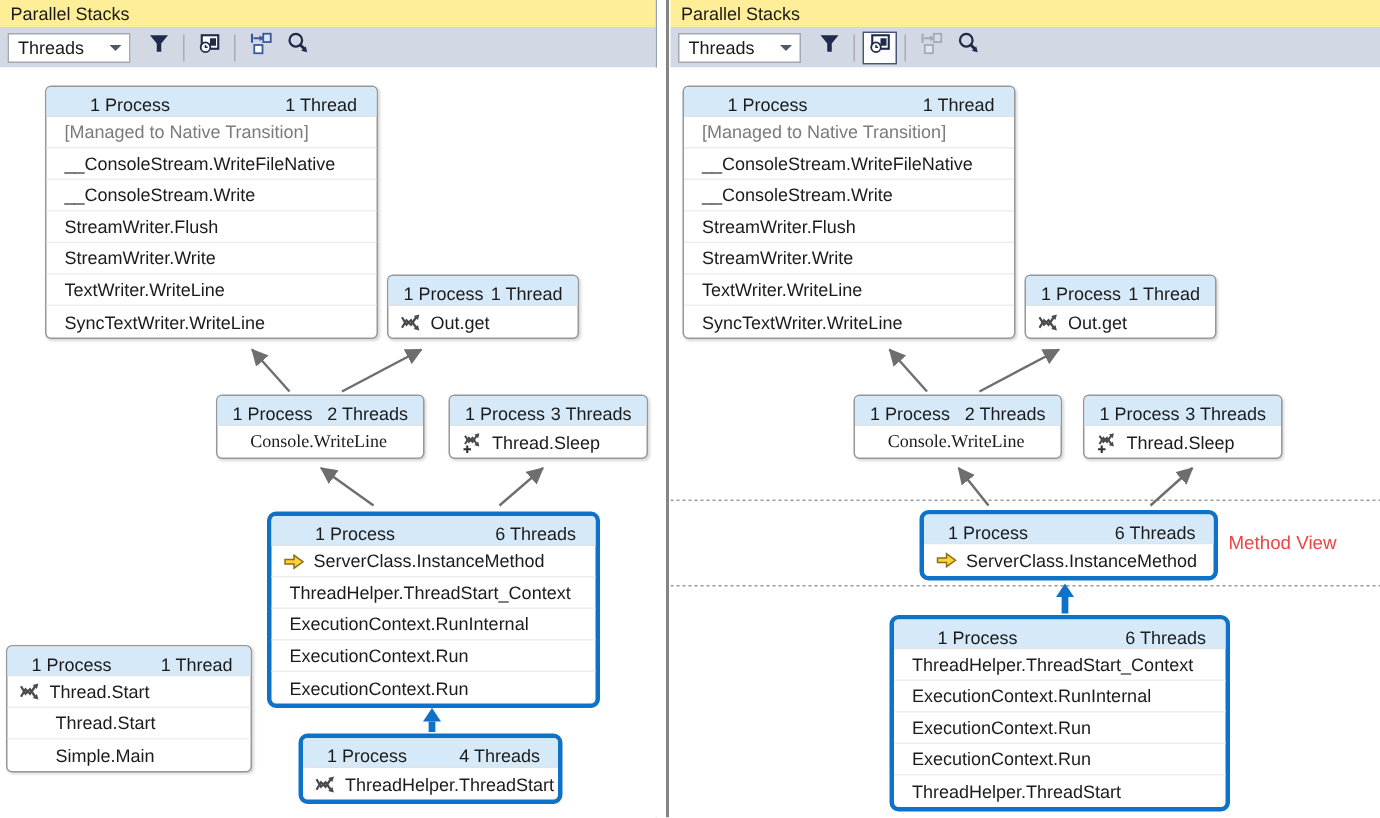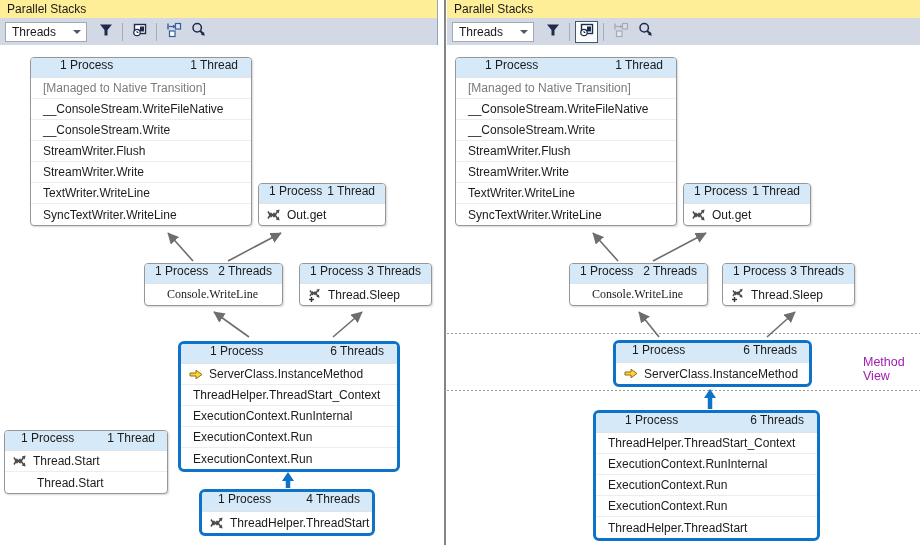--- a/index.html
+++ b/index.html
@@ -20,34 +20,34 @@
   .tbtn.disabled { opacity:.38; }
   .tsep { width:1px; height:18px; background:#A6ACB8; margin:0 4px; }
 
   .canvas { position:absolute; top:45px; left:0; bottom:0; background:#fff; }
   #canvas-left { width:438px; }
   #canvas-right { width:473px; }
   .wires { position:absolute; left:0; top:0; }
 
   .sbox { position:absolute; background:#fff; border:1px solid #979797; border-radius:4px; box-shadow:1px 1px 2px rgba(0,0,0,.16); font-size:12px; color:#1b1b1b; }
   .sbox.hl { border:3px solid var(--hl,#0E72C8); border-radius:6px; box-shadow:none; }
-  .hdr { height:20px; background:var(--hdrblue,#D5E9F8); display:flex; justify-content:space-between; align-items:flex-start; padding:0 10px; border-bottom:1px solid #E2E2E2; border-radius:3px 3px 0 0; white-space:nowrap; }
+  .hdr { height:20px; background:var(--hdrblue,#D5E9F8); display:flex; justify-content:space-between; align-items:flex-end; padding:0 10px; border-bottom:1px solid #E2E2E2; border-radius:3px 3px 0 0; white-space:nowrap; }
   .hdr-wide { padding:0 13px 0 29px; }
   .hdr-mid  { padding:0 12px 0 16px; }
   .row { height:21px; display:flex; align-items:center; padding:0 6px 0 12px; border-bottom:1px solid #EDEDED; white-space:nowrap; }
   .row:last-child { border-bottom:none; }
   .row.gray { color:#7b7b7b;text-align:center; }
   .row.bold { font-weight:normal; }
   .row .ic { display:flex; margin-right:6px; flex:0 0 auto; }
   .row.has-icon { padding-left:8px; }
   .rows-indent .row:not(.has-icon) { }
   .rows-align33 .row:not(.has-icon) { padding-left:32px; }
   .rows-center .row:not(.has-icon) { justify-content:center; padding-left:4px;font-family:Liberation Serif, serif; }
 
-  #mv-label { position:absolute; left:372px; top:310px; font-size:12.5px; color:#a21caf;margin-left:44px; }
+  #mv-label { position:absolute; left:372px; top:310px; font-size:12.5px; color:#ef4444; }
 
   
   #L-output   { left:30px;  top:12px;  width:222px; }
   #L-outget   { left:258px; top:138px; width:128px; }
   #L-console  { left:144px; top:218px; width:139px; }
   #L-sleep    { left:299px; top:218px; width:133px; }
   #L-server   { left:178px; top:296px; width:222px; }
   #L-main     { left:4px;   top:385px; width:164px; }
   #L-tstart   { left:199px; top:444px; width:176px; }
 
@@ -246,20 +246,23 @@
                   <polyline points="1,9.5 4,4.5 7,7.5 10.5,2.5" fill="none" stroke="#4A4A4A" stroke-width="1.5"></polyline>
                   <polygon points="12.6,0.6 8.8,1.6 11.6,4.4" fill="#4A4A4A"></polygon>
                   <polyline points="1,2.5 4,7.5 7,4.5 10.5,9.5" fill="none" stroke="#4A4A4A" stroke-width="1.5"></polyline>
                   <polygon points="12.6,11.4 8.8,10.4 11.6,7.6" fill="#4A4A4A"></polygon>
                 </svg>
               </span>
               <span>Thread.Start</span>
             </div>
             <div class="row">
               <span>Thread.Start</span>
+            </div>
+            <div class="row">
+              <span>Simple.Main</span>
             </div>
           </div>
       </div>
 
       <div class="sbox hl" id="L-tstart">
         <div class="hdr hdr-mid">
           <span>1 Process</span>
           <span>4 Threads</span>
         </div>
         <div>

